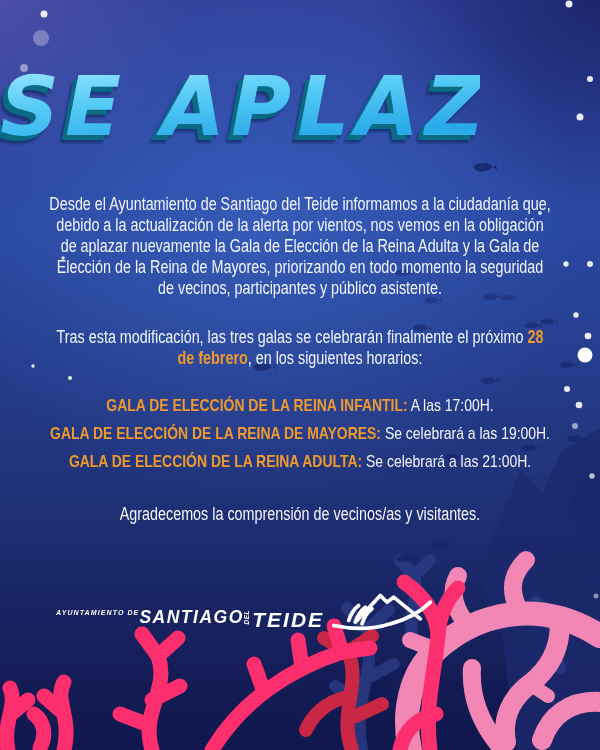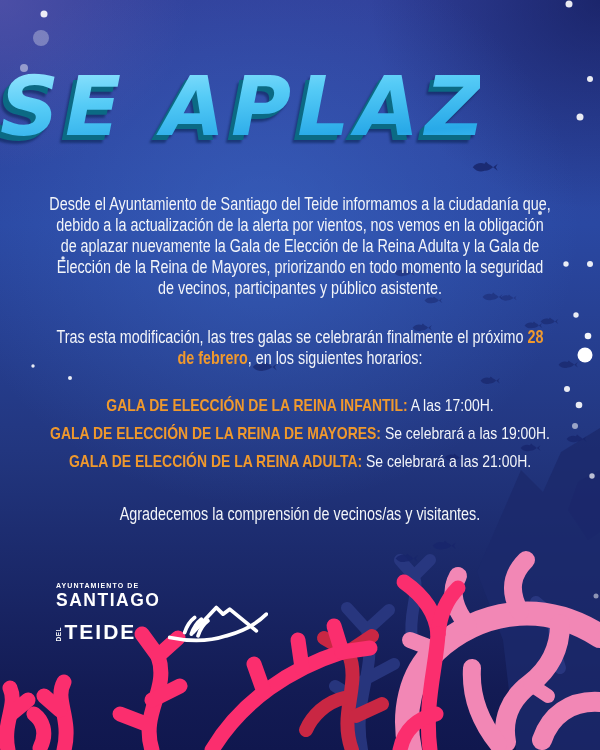--- a/index.html
+++ b/index.html
@@ -25,24 +25,24 @@
     filter:drop-shadow(-5px 5px 0 #0b6a84) drop-shadow(-2px 3px 1px rgba(8,32,78,.55));
   }
   .p1{top:194px;font-size:17.5px;line-height:21px;white-space:pre-line;}
   .p2{top:327px;font-size:17.5px;line-height:21px;white-space:pre-line;}
   .hl{color:#F0992D;font-weight:bold;white-space:pre-line;}
   .sched{top:392px;font-size:17px;line-height:28px;}
   .sched .label{color:#F0992D;font-weight:bold;}
   .sched .detail{color:#f3f5f9;}
   .closing{top:504px;font-size:17.5px;line-height:21px;}
   .logo{position:absolute;left:56px;top:582px;z-index:2;display:flex;align-items:flex-end;gap:8px;color:#fff;}
-  .logo-text{display:flex;flex-direction:column;line-height:1;}
+  .logo-text{display:flex;flex-direction:row;line-height:1;font-style:italic;}
   .logo-l1{font-size:7px;font-weight:bold;letter-spacing:1.1px;margin-bottom:3px;white-space:nowrap;}
   .logo-l2{font-size:17.5px;font-weight:bold;letter-spacing:1.5px;}
-  .logo-row{display:flex;align-items:flex-end;gap:2px;margin-top:11px;}
+  .logo-row{display:flex;align-items:flex-start;gap:2px;margin-top:0;}
   .logo-del{font-size:6.5px;font-weight:bold;letter-spacing:.5px;
             writing-mode:vertical-rl;transform:rotate(180deg);line-height:1;padding-bottom:1px;}
   .logo-l3{font-size:21px;font-weight:bold;letter-spacing:2px;}
   .mountain{margin-bottom:-4px;}
 </style>
 </head>
 <body>
 
 <div class="poster">
 

